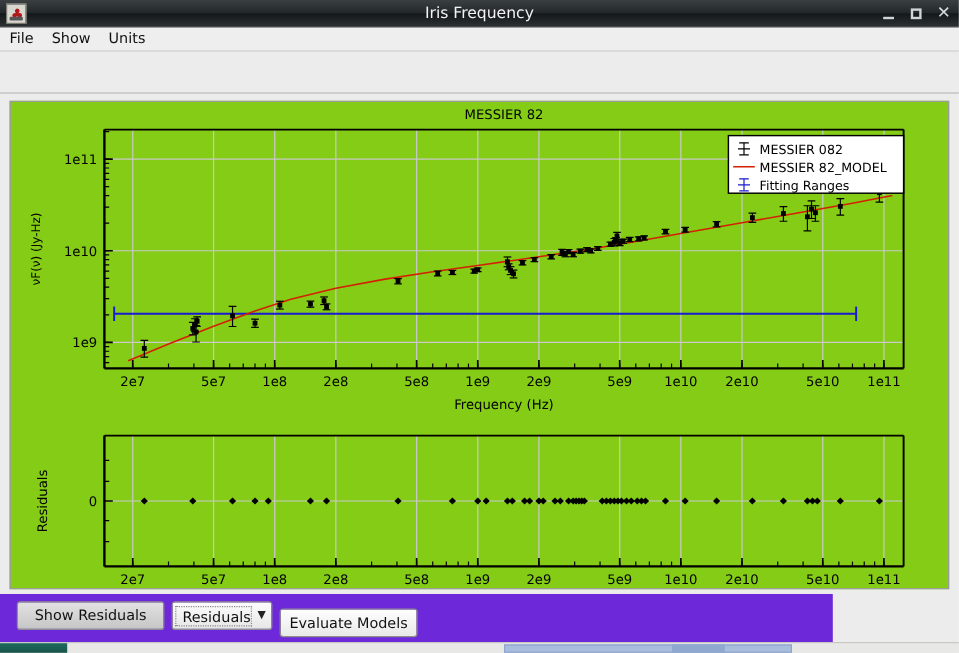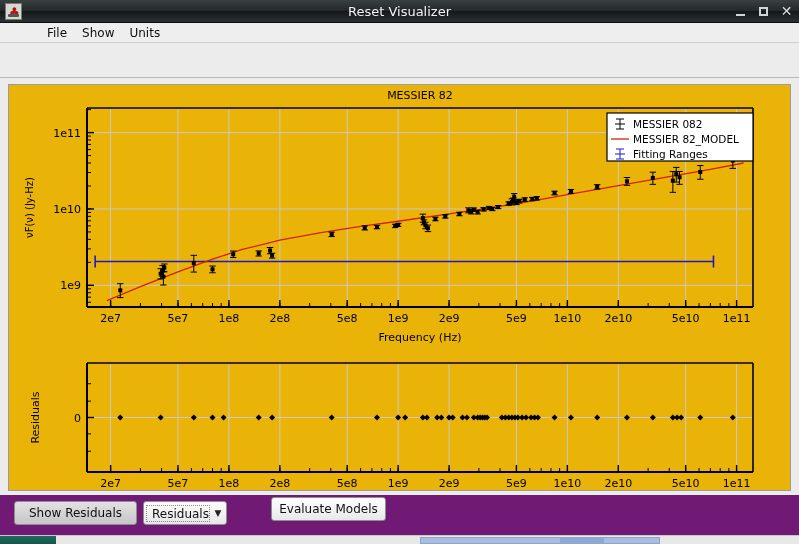--- a/index.html
+++ b/index.html
@@ -66,21 +66,21 @@
   }
   .tb-close { font-weight:bold; font-size: 14px; }
 
   
   .menubar {
     position: absolute; left: 0; top: 23px;
     width: 799px; height: 20px;
     background: #eeeeee;
     border-bottom: 1px solid #cfcfcf;
     box-sizing: border-box;
-    display: flex; align-items: center; padding-left: 39px;
+    display: flex; 
   }
   .menu-item {
     font-size: 12px; color: #101010;
     padding: 2px 7px; margin-left: 1px;
     cursor: default;
   }
 
   
   .toolbar {
     position: absolute; left: 0; top: 44px;
@@ -121,32 +121,32 @@
     font-size: 12px; color: #111;
     display: flex; align-items: center;
     padding-left: 6px;
     box-sizing: border-box;
   }
 
   
   .plotpanel {
     position: absolute; left: 8px; top: 84px;
     width: 783px; height: 407px;
-    background: #eab308;
+    background: #84cc16;
     border: 1px solid #9c9c9c;
     box-sizing: border-box;
     overflow: hidden;
   }
   .plot-svg { display:block; }
 
   
   .bottombar {
     position: absolute; left: 0; top: 495px;
-    width: 799px; height: 40px;
-    background: #701a75;
+    width: 694px; height: 40px;
+    background: #6d28d9;
   }
   .btn-showres {
     position:absolute; left: 14px; top: 6px;
     width: 123px; height: 24px;
     background: linear-gradient(to bottom, #e2e2e2 0%, #d4d4d4 50%, #c6c6c6 100%);
     border: 1px solid #8e8e8e; border-radius: 3px;
     font-size: 12px; color: #111;
     display:flex; align-items:center; justify-content:center;
     box-sizing:border-box;
   }
@@ -163,28 +163,27 @@
     border: 1px dotted #8a8a8a;
     margin: 2px 0 2px 2px;
     height: 17px; line-height: 16px;
     box-sizing: border-box;
   }
   .combo-arrow {
     width: 18px; display:flex; align-items:center; justify-content:center;
     font-size: 9px; color:#222;
   }
   .btn-eval {
-    position:absolute; left: 233px; top: 2px;
+    position:absolute; left: 233px; top: 12px;
     width: 115px; height: 24px;
     background: linear-gradient(to bottom, #fdfdfd 0%, #f4f4f4 50%, #e8e8e8 100%);
     border: 1px solid #8e8e8e; border-radius: 3px;
     font-size: 12px; color:#111;
     display:flex; align-items:center; justify-content:center;
     box-sizing:border-box;
-    margin-left:38px;
   }
 
   
   .taskbar {
     position: absolute; left: 0; top: 535px;
     width: 799px; height: 9px;
     background: #e8e8e6;
     border-top: 1px solid #c8c8c4;
     box-sizing: border-box;
   }
@@ -207,21 +206,21 @@
 </head>
 <body>
 
 <div id="app">
 
   <div class="titlebar">
     <div class="tb-icon">
       <div class="glyph">♣</div>
       <div class="base"></div>
     </div>
-    <div class="tb-title">Reset Visualizer</div>
+    <div class="tb-title">Iris Frequency</div>
     <div class="tb-btns">
       <div class="tb-btn tb-min"></div>
       <div class="tb-btn tb-max"></div>
       <div class="tb-btn tb-close">✕</div>
     </div>
   </div>
 
   <div class="menubar">
     <div class="menu-item">File</div>
     <div class="menu-item">Show</div>

